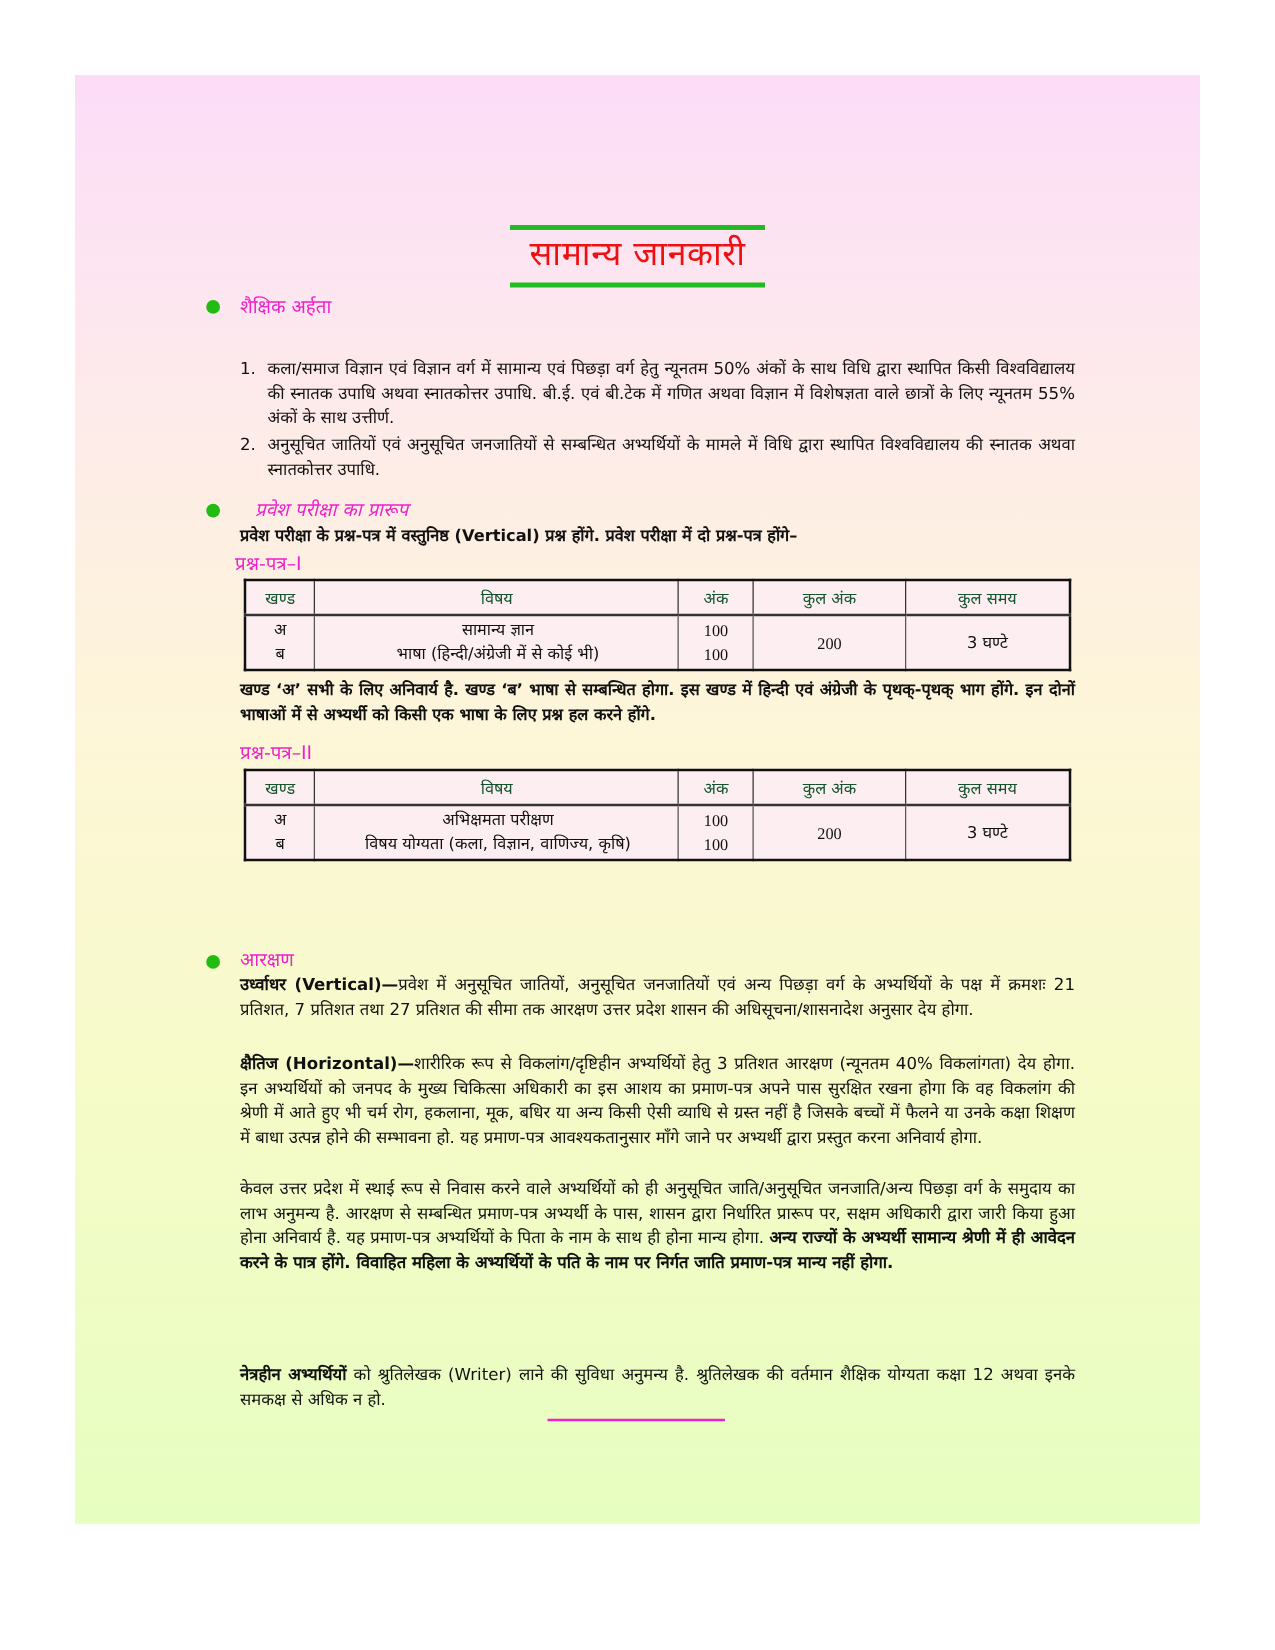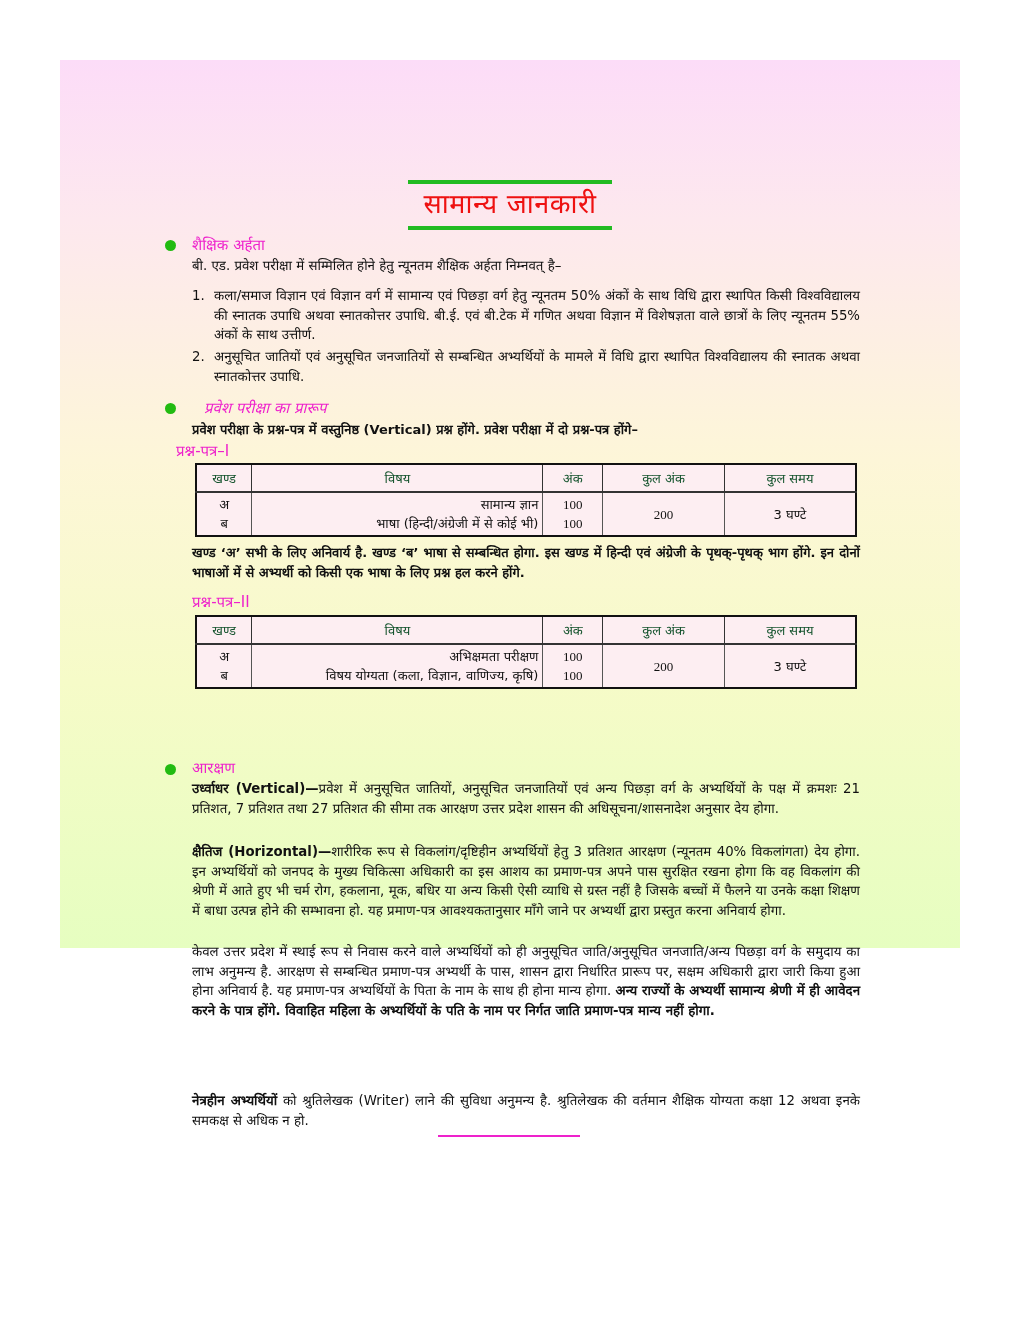--- a/index.html
+++ b/index.html
@@ -1,66 +1,65 @@
 <!DOCTYPE html>
 <html><head>
 <meta charset="utf-8">
 <style>
   html, body { margin:0; padding:0; background:#ffffff; }
   body { width:1020px; height:1320px; position:relative; font-family:"DejaVu Sans", "Liberation Sans", sans-serif; color:#111; }
   .page {
-    position:absolute; left:60px; top:60px; width:900px; height:888px;
+    position:absolute; left:60px; top:60px; width:900px; height:1159px;
     background: linear-gradient(to bottom, #fcdcf8 0%, #fde8ee 18%, #fdf6d8 45%, #f6fbc8 70%, #e6fec0 100%);
   }
   .title-wrap { position:absolute; left:348px; top:120px; width:204px; text-align:center; }
   .title-rule { height:4px; background:#22bb22; }
   .title { font-size:27px; color:#ee1111; line-height:36px; padding:2px 0 4px; letter-spacing:0.5px; }
   .section-head { position:absolute; font-size:15px; color:#ee22cc; line-height:20px; }
   .bullet { position:absolute; width:11px; height:11px; border-radius:50%; background:#22bb11; }
   .para { position:absolute; font-size:13.3px; line-height:19.5px; text-align:justify; }
   .bold { font-weight:bold; }
   .list-item { position:absolute; font-size:13.3px; line-height:19.5px; text-align:justify; }
   .list-num { position:absolute; left:0; top:0; }
   .list-text { margin-left:22px; }
   .paper-label { position:absolute; font-size:15px; color:#ee22cc; line-height:20px; }
   table.exam { position:absolute; border-collapse:collapse; border:2px solid #111; background:#fdeef2; font-size:13px; }
   table.exam th { color:#14532d; font-weight:normal; border:1px solid #333; height:24px; border-bottom:2px solid #333; }
   table.exam td { border:1px solid #555; text-align:center; vertical-align:middle; line-height:19px; padding:2px 4px; }
-  table.exam td.subj { text-align:right; padding-left:6px;margin-left:26px; }
+  table.exam td.subj { text-align:center; padding-left:6px;margin-left:26px; }
   .end-rule { position:absolute; left:378px; top:1075px; width:142px; height:2px; background:#ee22cc; }
 </style>
 </head>
 <body>
 
 <div class="page">
 
   <div class="title-wrap">
     <div class="title-rule"></div>
     <div class="title">सामान्य जानकारी</div>
     <div class="title-rule"></div>
   </div>
 
   <div class="bullet" style="left:105px; top:180px;"></div>
   <div class="section-head" style="left:132px; top:175px;">शैक्षिक अर्हता</div>
-  <div class="para" style="left:132px; top:196px; width:668px;">बी. एड. प्रवेश परीक्षा में सम्मिलित होने हेतु न्यूनतम शैक्षिक अर्हता निम्नवत् है–</div>
 
   <div class="list-item" style="left:132px; top:226px; width:668px;">
     <span class="list-num">1.</span>
     <div class="list-text">कला/समाज विज्ञान एवं विज्ञान वर्ग में सामान्य एवं पिछड़ा वर्ग हेतु न्यूनतम 50% अंकों के साथ विधि द्वारा स्थापित किसी विश्वविद्यालय की स्नातक उपाधि अथवा स्नातकोत्तर उपाधि. बी.ई. एवं बी.टेक में गणित अथवा विज्ञान में विशेषज्ञता वाले छात्रों के लिए न्यूनतम 55% अंकों के साथ उत्तीर्ण.</div>
   </div>
   <div class="list-item" style="left:132px; top:287px; width:668px;">
     <span class="list-num">2.</span>
     <div class="list-text">अनुसूचित जातियों एवं अनुसूचित जनजातियों से सम्बन्धित अभ्यर्थियों के मामले में विधि द्वारा स्थापित विश्वविद्यालय की स्नातक अथवा स्नातकोत्तर उपाधि.</div>
   </div>
 
   <div class="bullet" style="left:105px; top:343px;"></div>
   <div class="section-head" style="left:144px; top:338px;font-style:italic;">प्रवेश परीक्षा का प्रारूप</div>
   <div class="para bold" style="left:132px; top:360px; width:668px; font-size:13px;">प्रवेश परीक्षा के प्रश्न-पत्र में वस्तुनिष्ठ (Vertical) प्रश्न होंगे. प्रवेश परीक्षा में दो प्रश्न-पत्र होंगे–</div>
 
-  <div class="paper-label" style="left:116px; top:381px;">प्रश्न-पत्र–I</div>
+  <div class="paper-label" style="left:128px; top:381px;">प्रश्न-पत्र–I</div>
   <table class="exam" style="left:135px; top:403px; width:662px;">
     <colgroup>
         <col style="width:56px">
         <col style="width:292px">
         <col style="width:60px">
         <col style="width:122px">
         <col style="width:132px">
       </colgroup>
     <tbody>
         <tr>

